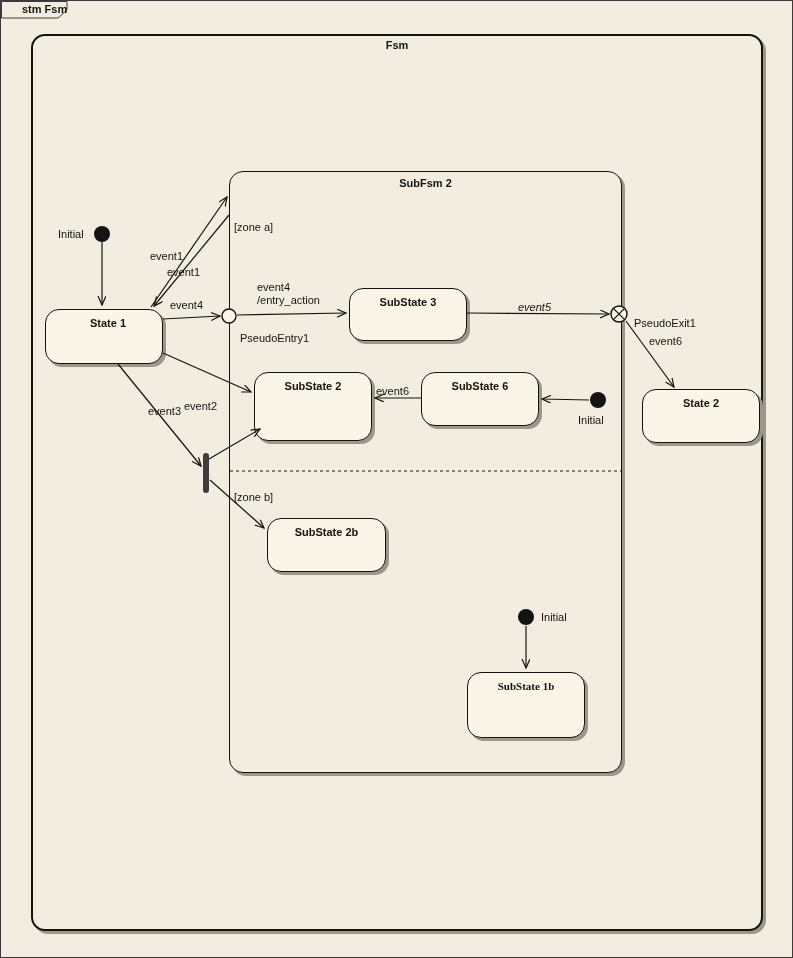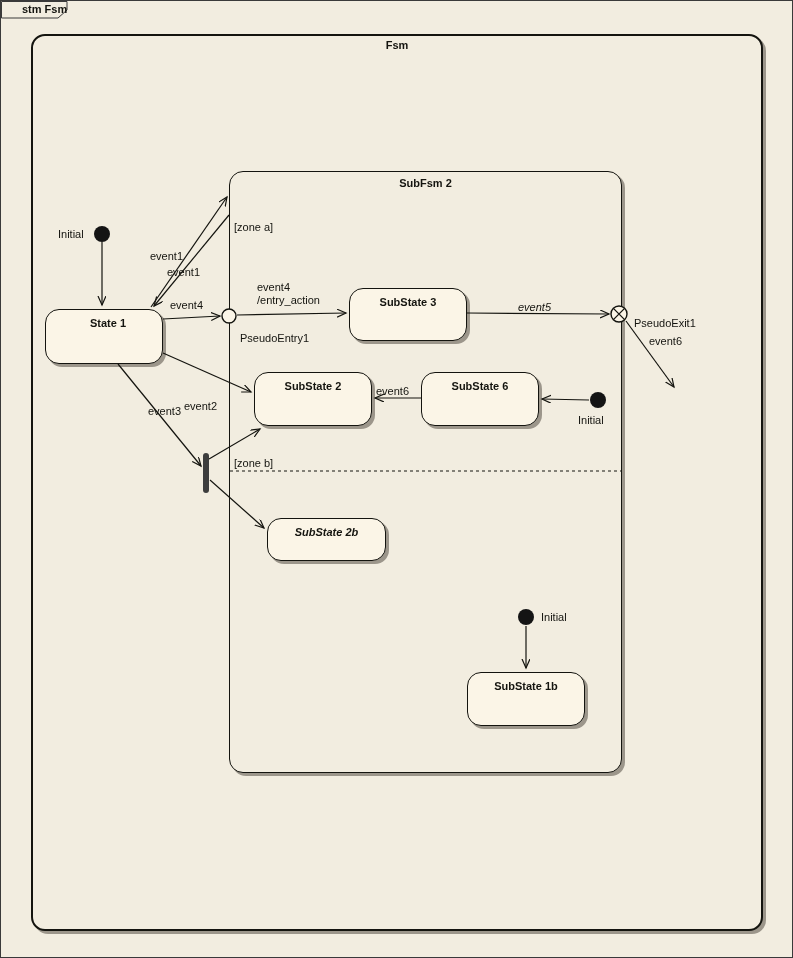--- a/index.html
+++ b/index.html
@@ -42,38 +42,41 @@
 <body>
 
 <div class="canvas">
 
   <div class="bigbox fsm-box"></div>
   <div class="lbl b center" style="left:30px; top:38px; width:732px;">Fsm</div>
 
   <div class="bigbox subfsm-box"></div>
   <div class="lbl b center" style="left:228px; top:176px; width:393px;">SubFsm 2</div>
   <div class="lbl" style="left:233px; top:194px;margin-top:26px;">[zone a]</div>
-  <div class="lbl" style="left:233px; top:456px;">[zone b]</div>
+  <div class="lbl" style="left:233px; top:490px;">[zone b]</div>
 
   <div class="node" style="left:44px; top:308px; width:118px; height:55px;padding-left:8px;">
     <span class="nlabel">State 1</span>
   </div>
   <div class="node" style="left:348px; top:287px; width:118px; height:53px;">
     <span class="nlabel">SubState 3</span>
   </div>
-  <div class="node" style="left:253px; top:371px; width:118px; height:54px;">
+  <div class="node" style="left:253px; top:371px; width:118px; height:69px;">
     <span class="nlabel">SubState 2</span>
   </div>
   <div class="node" style="left:420px; top:371px; width:118px; height:54px;">
     <span class="nlabel">SubState 6</span>
   </div>
-  <div class="node" style="left:266px; top:517px; width:119px; height:43px;font-style:italic;">
+  <div class="node" style="left:641px; top:388px; width:118px; height:54px;">
+    <span class="nlabel">State 2</span>
+  </div>
+  <div class="node" style="left:266px; top:517px; width:119px; height:54px;">
     <span class="nlabel">SubState 2b</span>
   </div>
-  <div class="node" style="left:466px; top:671px; width:118px; height:54px;">
+  <div class="node" style="left:466px; top:671px; width:118px; height:66px;font-family:Liberation Serif, serif;">
     <span class="nlabel">SubState 1b</span>
   </div>
 
   <svg class="overlay" width="793" height="958" viewBox="0 0 793 958">
     <defs>
       <marker id="arrow" markerWidth="12" markerHeight="10" refX="9" refY="4" orient="auto" markerUnits="userSpaceOnUse">
         <path d="M0,0 L9,4 L0,8" fill="none" stroke="#14140F" stroke-width="1.2"></path>
       </marker>
     </defs>
 

